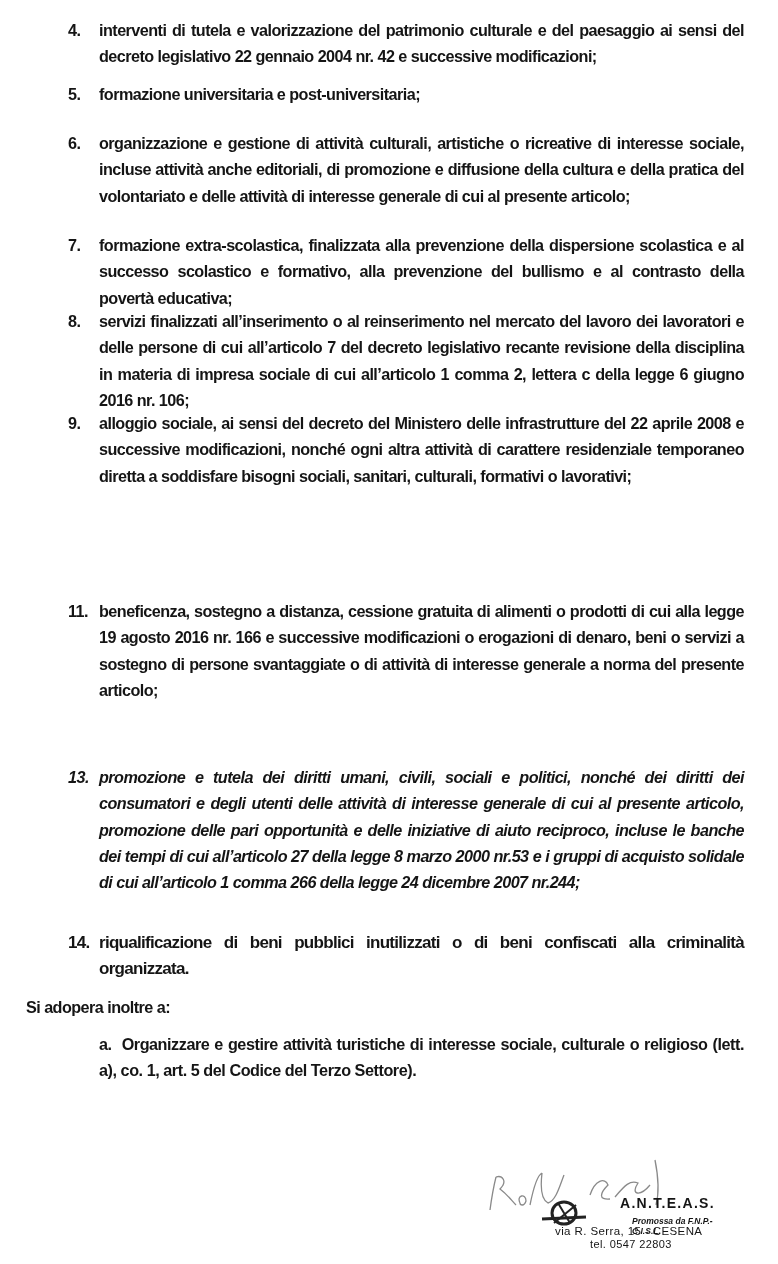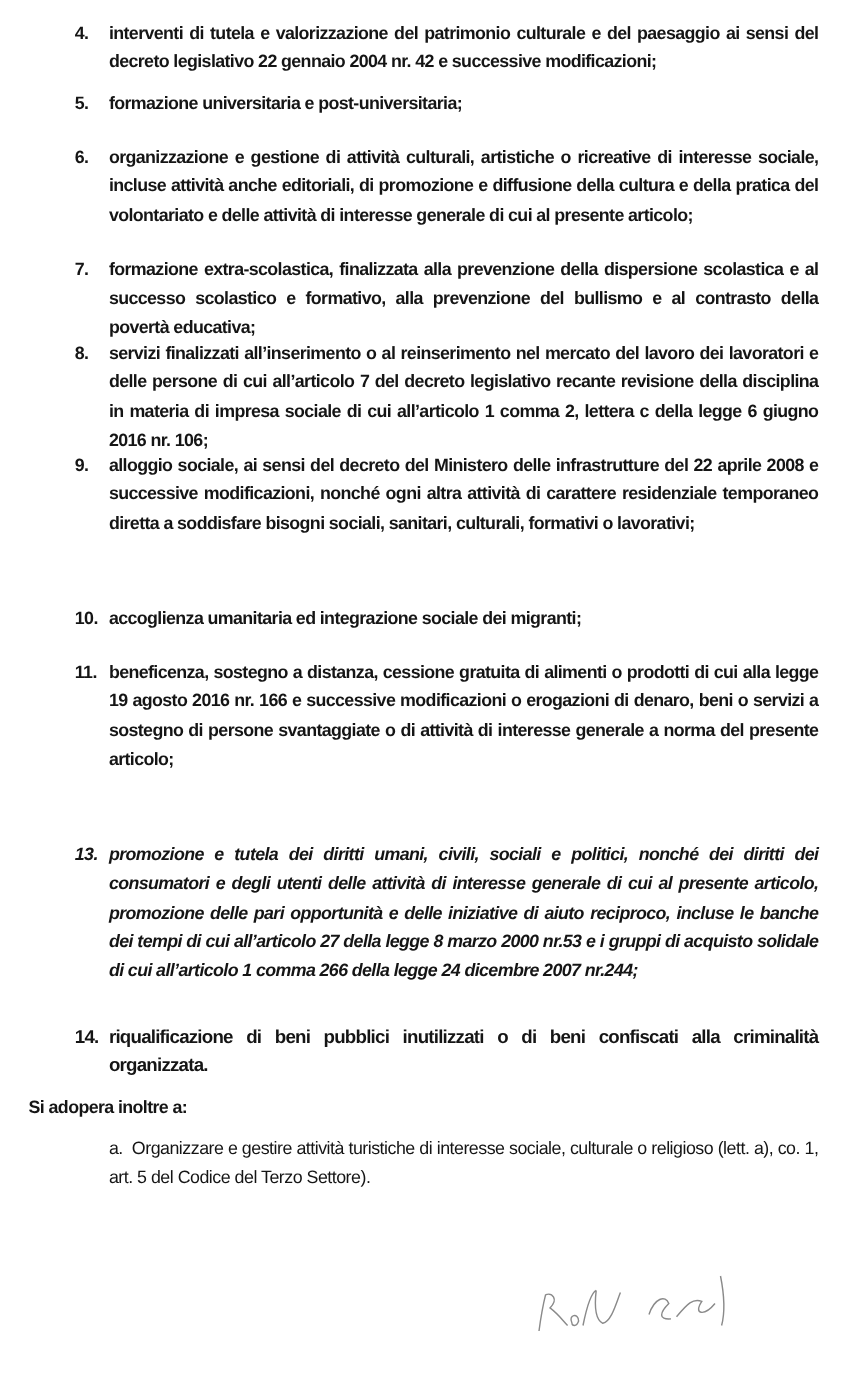--- a/index.html
+++ b/index.html
@@ -17,20 +17,21 @@
     .list-item .num { position: absolute; left: 0; top: 0; width: 30px; }
     .list-item .txt { display: block; margin-left: 31px; text-align: justify; text-align-last: left; }
     .plain {
       position: absolute; font-size: 16.2px; line-height: 26.3px; letter-spacing: -0.55px;
     }
     .bold { font-weight: bold; text-align: right; }
     .sub-item {
       position: absolute; left: 99px; width: 645px;
       font-size: 16.2px; line-height: 26.3px; letter-spacing: -0.45px;
       text-align: justify;
+      font-weight: bold;
     }
     .item14 { font-size: 17px; letter-spacing: -0.7px; }
     .stamp {
       position: absolute; left: 540px; top: 1195px; width: 200px; height: 65px;
     }
     .stamp .org { position: absolute; left: 80px; top: 0; font-size: 14px; font-weight: bold; letter-spacing: 1.3px; }
     .stamp .promo { position: absolute; left: 92px; top: 21px; font-size: 8.5px; font-style: italic; font-weight: bold; }
     .stamp .addr { position: absolute; left: 15px; top: 30px; font-size: 11.5px; letter-spacing: 0.4px; }
     .stamp .tel { position: absolute; left: 50px; top: 43px; font-size: 11px; letter-spacing: 0.4px; }
     .stamp .logo { position: absolute; left: 0; top: 2px; }
@@ -64,24 +65,20 @@
   <div class="list-item" style="top:308px;">
     <span class="num">8.</span>
     <span class="txt">servizi finalizzati all’inserimento o al reinserimento nel mercato del lavoro dei lavoratori e delle persone di cui all’articolo 7 del decreto legislativo recante revisione della disciplina in materia di impresa sociale di cui all’articolo 1 comma 2, lettera c della legge 6 giugno 2016 nr. 106;</span>
   </div>
 
   <div class="list-item" style="top:410px;">
     <span class="num">9.</span>
     <span class="txt">alloggio sociale, ai sensi del decreto del Ministero delle infrastrutture del 22 aprile 2008 e successive modificazioni, nonché ogni altra attività di carattere residenziale temporaneo diretta a soddisfare bisogni sociali, sanitari, culturali, formativi o lavorativi;</span>
   </div>
 
-  <div class="list-item" style="top:549px;">
-    <span class="num">10.</span>
-    <span class="txt">accoglienza umanitaria ed integrazione sociale dei migranti;</span>
-  </div>
 
   <div class="list-item" style="top:598px;">
     <span class="num">11.</span>
     <span class="txt">beneficenza, sostegno a distanza, cessione gratuita di alimenti o prodotti di cui alla legge 19 agosto 2016 nr. 166 e successive modificazioni o erogazioni di denaro, beni o servizi a sostegno di persone svantaggiate o di attività di interesse generale a norma del presente articolo;</span>
   </div>
 
 
   <div class="list-item" style="top:764px;font-style:italic;">
     <span class="num">13.</span>
     <span class="txt">promozione e tutela dei diritti umani, civili, sociali e politici, nonché dei diritti dei consumatori e degli utenti delle attività di interesse generale di cui al presente articolo, promozione delle pari opportunità e delle iniziative di aiuto reciproco, incluse le banche dei tempi di cui all’articolo 27 della legge 8 marzo 2000 nr.53 e i gruppi di acquisto solidale di cui all’articolo 1 comma 266 della legge 24 dicembre 2007 nr.244;</span>
@@ -99,14 +96,25 @@
     <span>Organizzare e gestire attività turistiche di interesse sociale, culturale o religioso (lett. a), co. 1, art. 5 del Codice del Terzo Settore).</span>
   </div>
 
 
 
   <svg class="signature" width="260" height="70">
     <path d="M10 55 C12 40, 14 30, 16 22 M16 22 C22 20, 28 26, 20 34 C28 40, 32 46, 36 50 M40 48 C36 40, 46 38, 46 46 C44 52, 40 50, 40 48 M50 50 C54 30, 58 20, 62 18 M62 18 C60 35, 62 45, 68 48 C76 46, 80 30, 84 20" fill="none" stroke="#8a8a8a" stroke-width="1.3"></path>
     <path d="M110 40 C115 25, 125 22, 128 30 C120 38, 118 45, 130 44 M135 42 C145 30, 150 25, 158 28 C150 40, 160 42, 170 30 M175 5 C178 20, 180 35, 176 50" fill="none" stroke="#8a8a8a" stroke-width="1.3"></path>
   </svg>
 
+  <div class="stamp">
+    <svg class="logo" width="50" height="32">
+      <path d="M2 22 L46 20" stroke="#222" stroke-width="3"></path>
+      <ellipse cx="24" cy="16" rx="12" ry="11" fill="none" stroke="#222" stroke-width="3"></ellipse>
+      <path d="M18 6 L30 26 M14 26 L36 8" stroke="#222" stroke-width="2"></path>
+    </svg>
+    <span class="org">A.N.T.E.A.S.</span>
+    <span class="promo">Promossa da F.N.P.-C.I.S.L.</span>
+    <span class="addr">via R. Serra, 15 - CESENA</span>
+    <span class="tel">tel. 0547 22803</span>
+  </div>
 
 </div>
 
 </body></html>

